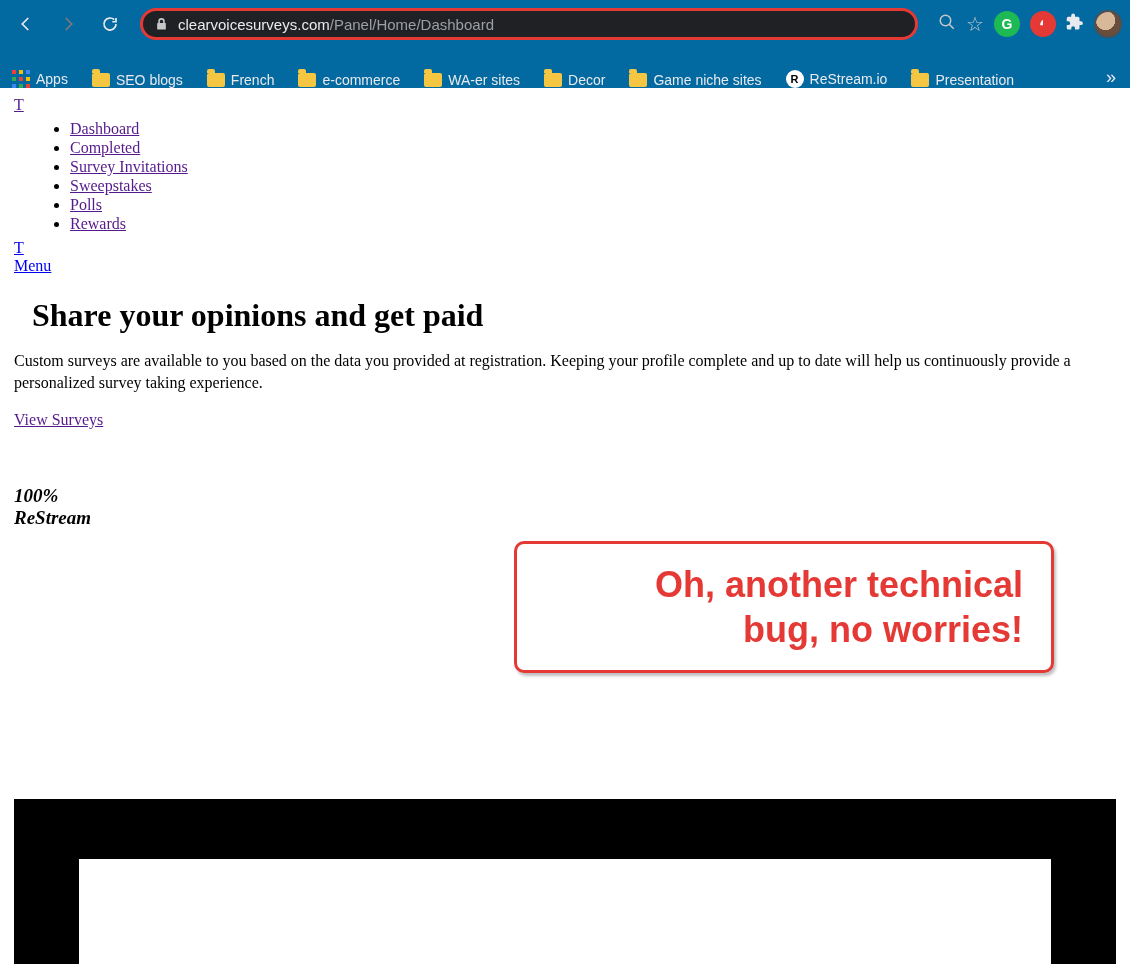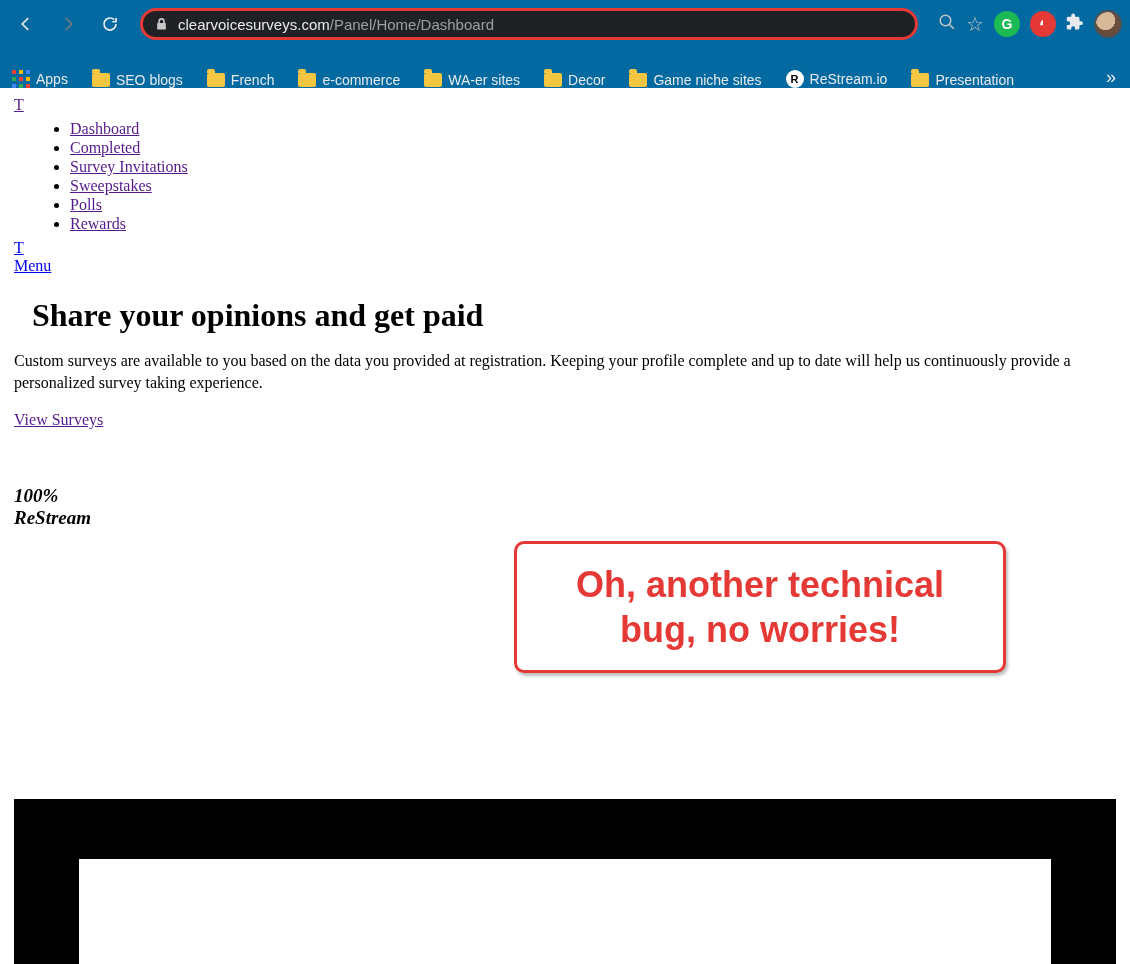--- a/index.html
+++ b/index.html
@@ -341,21 +341,21 @@
   <a href="#" class="normal-link">Menu</a>
 
   <h1>Share your opinions and get paid</h1>
   <p class="para">Custom surveys are available to you based on the data you provided at registration. Keeping your profile complete and up to date will help us continuously provide a personalized survey taking experience.</p>
   <a href="#" class="visited-link">View Surveys</a>
 
   <h3 class="stat">100%</h3>
   <h3 class="stat" style="margin-top:0">ReStream</h3>
 
   <div class="callout-wrapper">
-    <div class="callout-box" style="left:500px; top:12px; width:492px;">
+    <div class="callout-box" style="left:500px; top:12px; width:540px;text-align:right;">
       <div>Oh, another technical</div>
       <div>bug, no worries!</div>
     </div>
   </div>
 
   <div class="big-black-section">
     <div class="white-inner">
       
     </div>
   </div>

